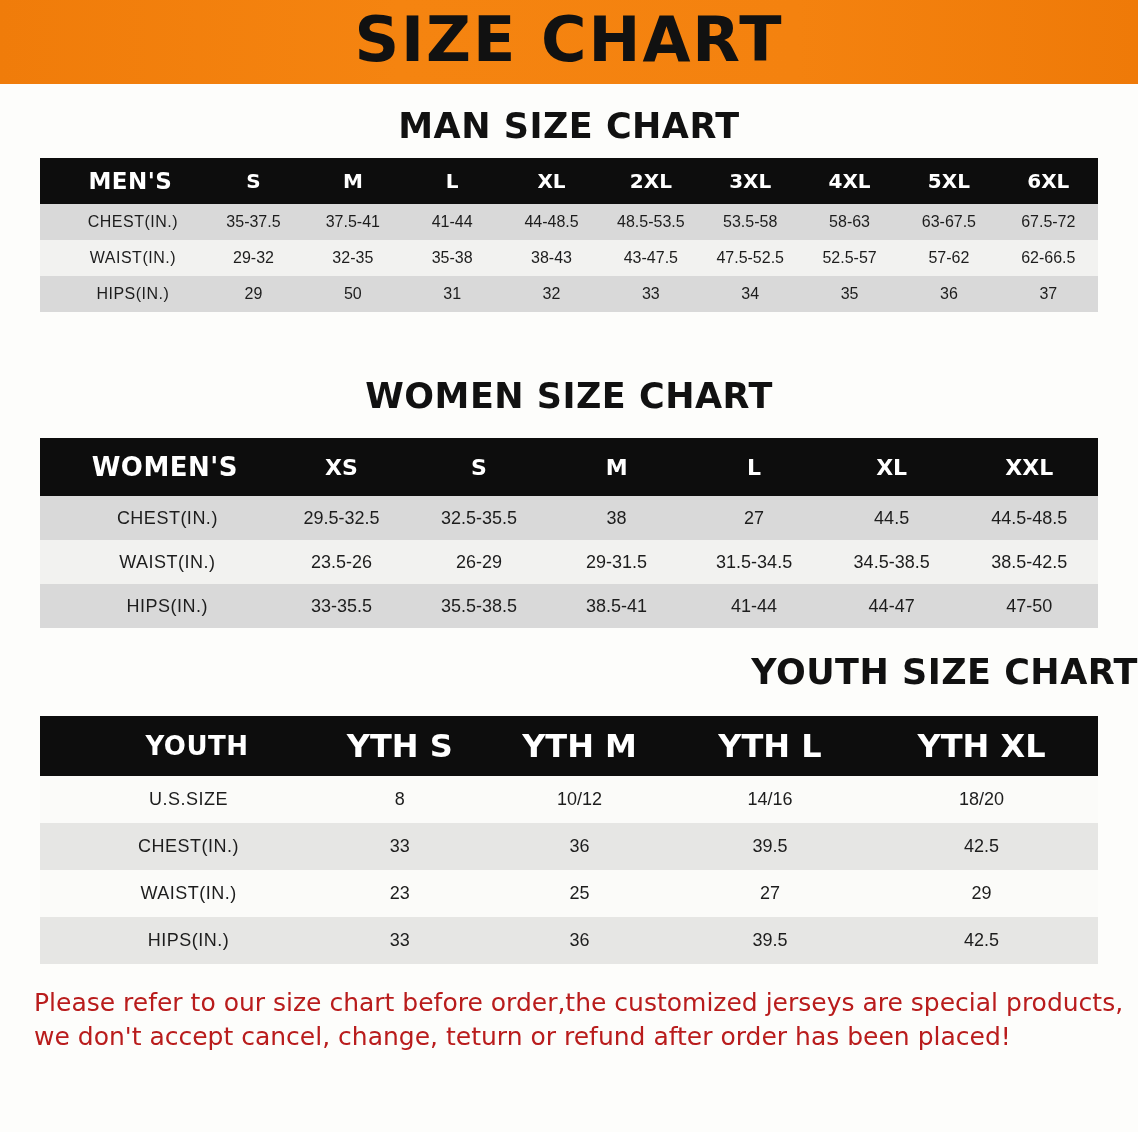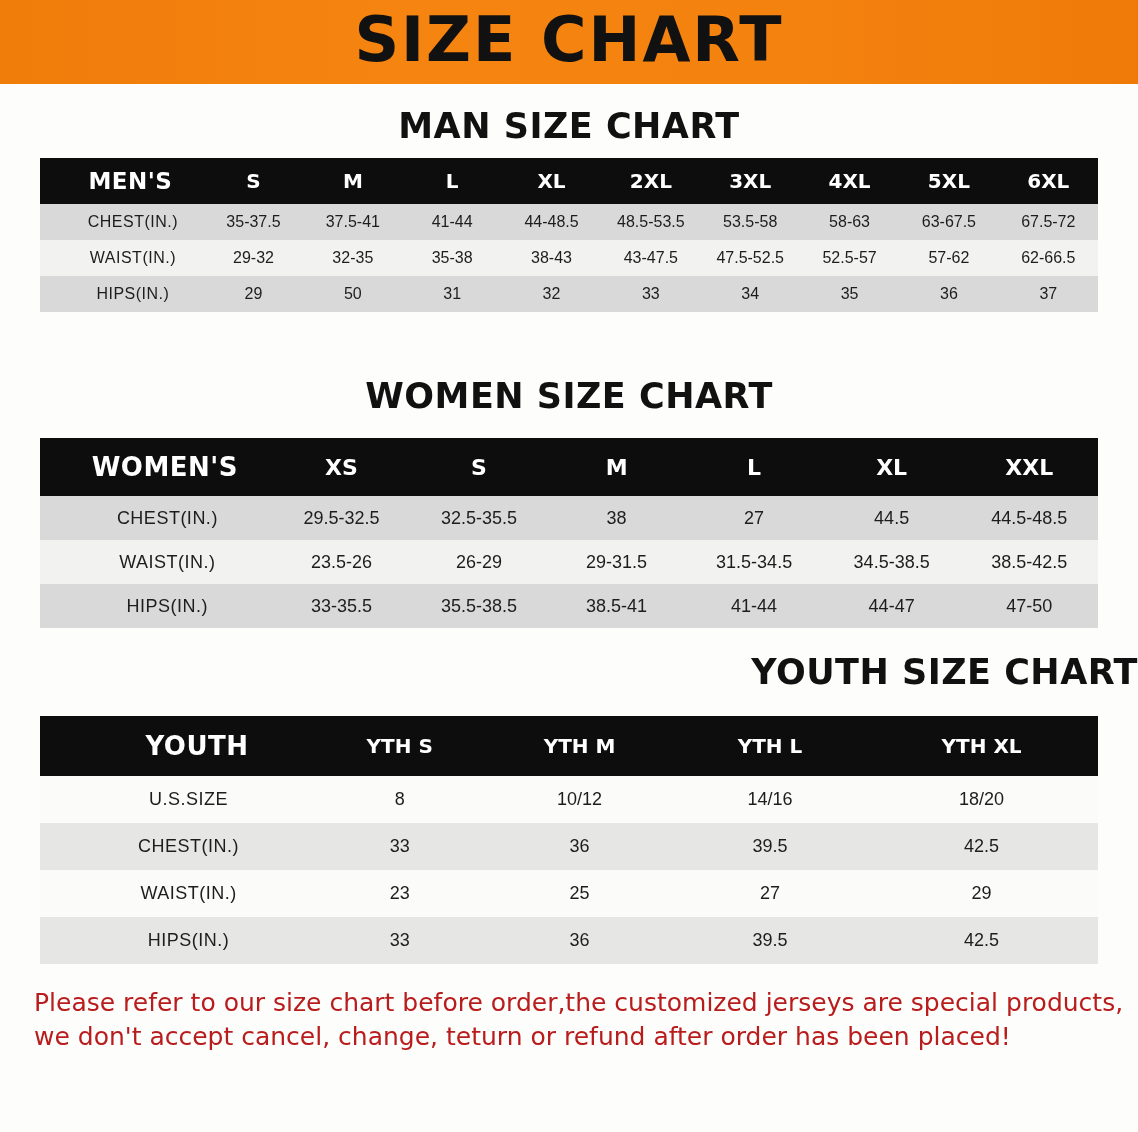--- a/index.html
+++ b/index.html
@@ -97,21 +97,21 @@
   .men tbody td { height: 34px; font-size: 16px; }
   .men tbody td.rowhead { font-size: 16px; }
 
   
   .women thead th { height: 56px; font-size: 22px; }
   .women thead th.rowhead { font-size: 26px; }
   .women tbody td { height: 42px; font-size: 18px; }
   .women tbody td.rowhead { font-size: 18px; }
 
   
-  .youth thead th { height: 58px; font-size: 20px; }
+  .youth thead th { height: 58px; font-size: 32px; }
   .youth thead th.rowhead { font-size: 26px; padding-left: 40px; }
   .youth tbody td { height: 45px; font-size: 18px; }
   .youth tbody td.rowhead { font-size: 18px; }
   .youth tbody tr.plain td { background: #fbfbf9; }
   .youth tbody tr.alt td { background: #e6e6e4; }
 
   
   .note {
     margin: 22px 34px 0 34px;
     color: #b91c1c;

